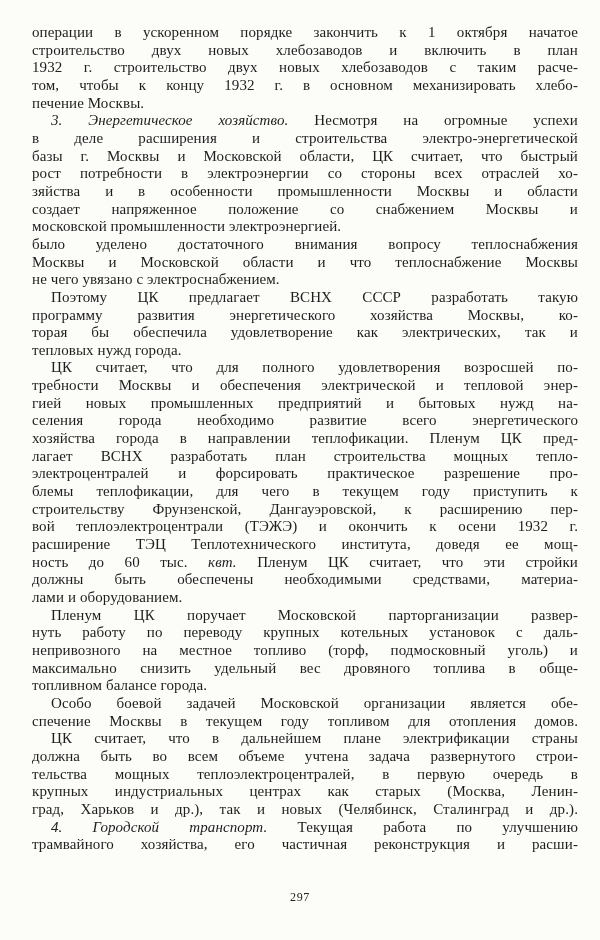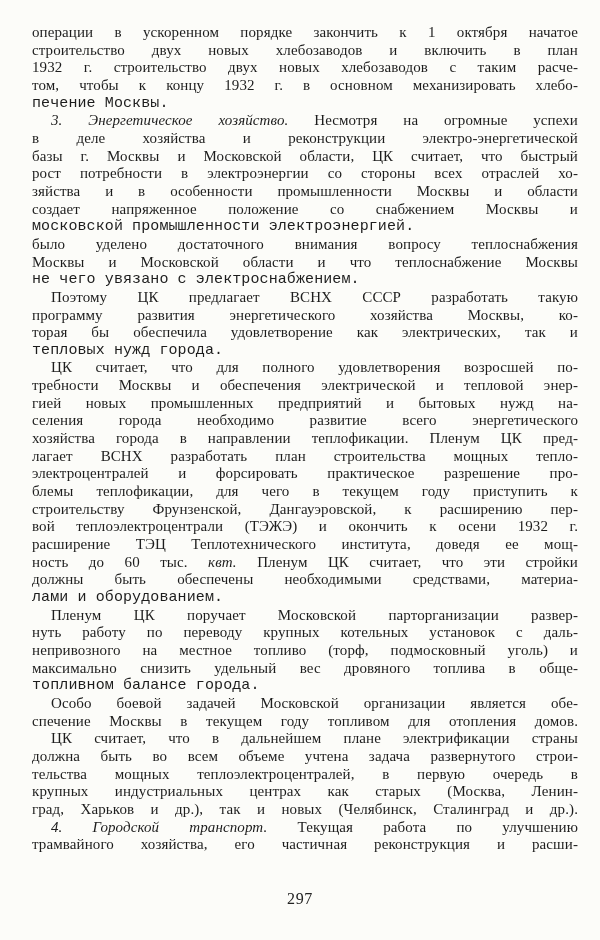--- a/index.html
+++ b/index.html
@@ -23,49 +23,49 @@
     width: 546px;
   }
   .line {
     font-size: 15px;
     line-height: 17.65px;
     text-align: justify;
     text-align-last: justify;
     white-space: normal;
     letter-spacing: 0.1px;
   }
-  .line.short { text-align-last: left; font-family: Liberation Mono, monospace; }
+  .line.short { text-align-last: left; }
   .line.indent { text-indent: 19px; }
   .line em { }
   .page-number {
     position: absolute;
     top: 890px;
     left: 0;
     width: 600px;
     text-align: center;
-    font-size: 16px;
+    font-size: 12px;
     letter-spacing: 0.6px;
     color: #222;
   }
 </style>
 </head>
 <body style="background: rgb(252, 252, 249);">
 
 <div class="page" style="color: rgb(29, 29, 29);">
   <div class="textblock">
       <div>
         <div class="line"><span>операции в ускоренном порядке закончить к 1 октября начатое</span></div>
         <div class="line"><span>строительство двух новых хлебозаводов и включить в план</span></div>
         <div class="line"><span>1932 г. строительство двух новых хлебозаводов с таким расче-</span></div>
         <div class="line"><span>том, чтобы к концу 1932 г. в основном механизировать хлебо-</span></div>
         <div class="line short"><span>печение Москвы.</span></div>
       </div>
       <div>
         <div class="line indent"><em>3. Энергетическое хозяйство.</em><span> Несмотря на огромные успехи</span></div>
-        <div class="line"><span>в деле хозяйства и реконструкции электро-энергетической</span></div>
+        <div class="line"><span>в деле расширения и строительства электро-энергетической</span></div>
         <div class="line"><span>базы г. Москвы и Московской области, ЦК считает, что быстрый</span></div>
         <div class="line"><span>рост потребности в электроэнергии со стороны всех отраслей хо-</span></div>
         <div class="line"><span>зяйства и в особенности промышленности Москвы и области</span></div>
         <div class="line"><span>создает напряженное положение со снабжением Москвы и</span></div>
         <div class="line short"><span>московской промышленности электроэнергией.</span></div>
       </div>
       <div>
         <div class="line"><span>было уделено достаточного внимания вопросу теплоснабжения</span></div>
         <div class="line"><span>Москвы и Московской области и что теплоснабжение Москвы</span></div>
         <div class="line short"><span>не чего увязано с электроснабжением.</span></div>

